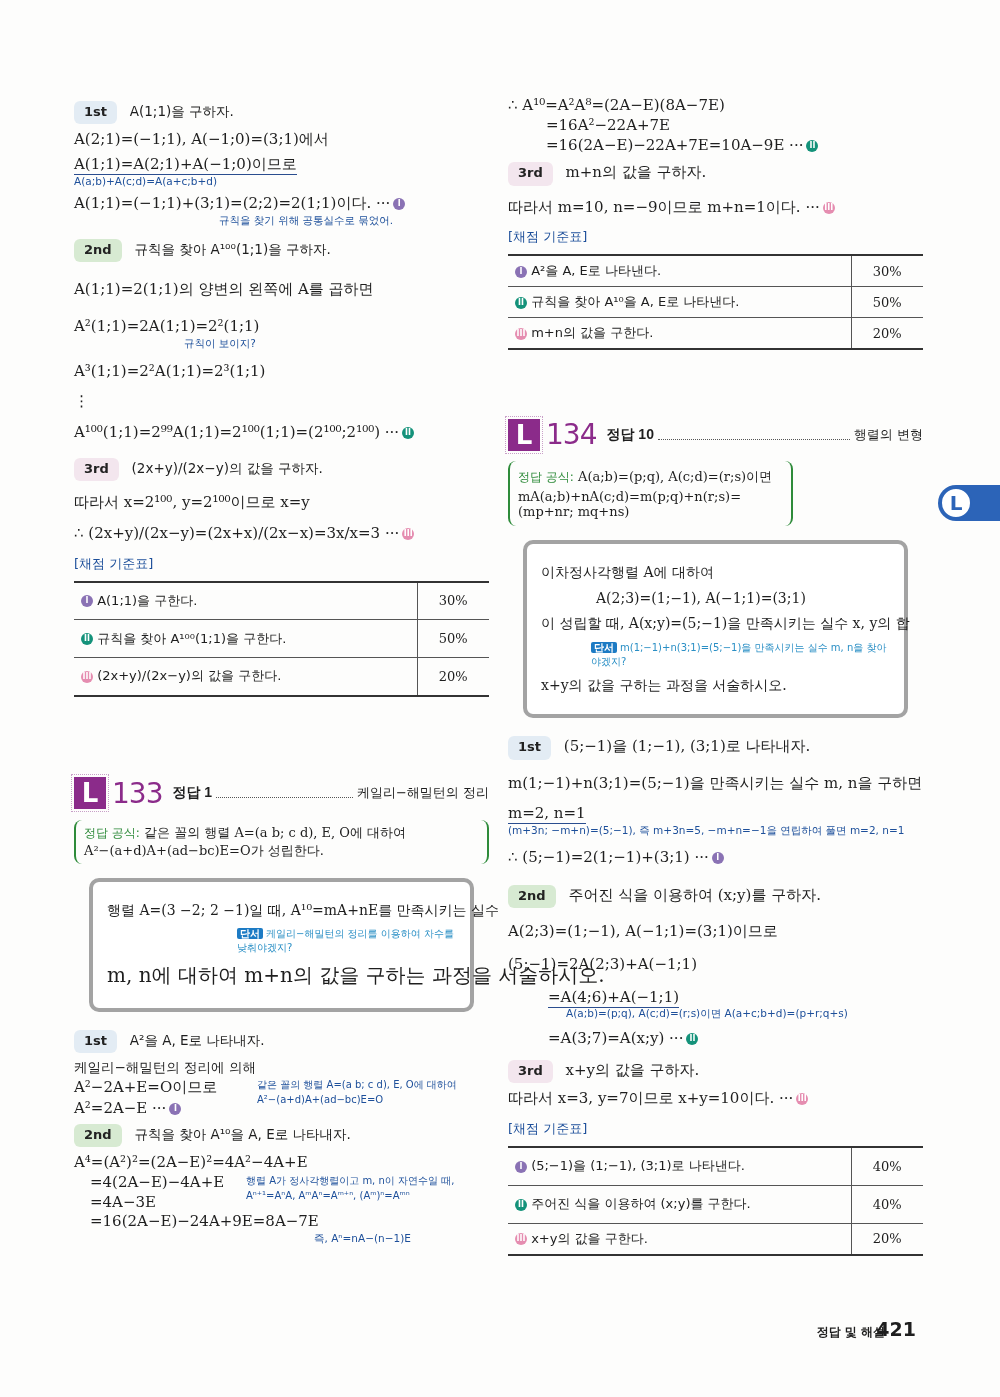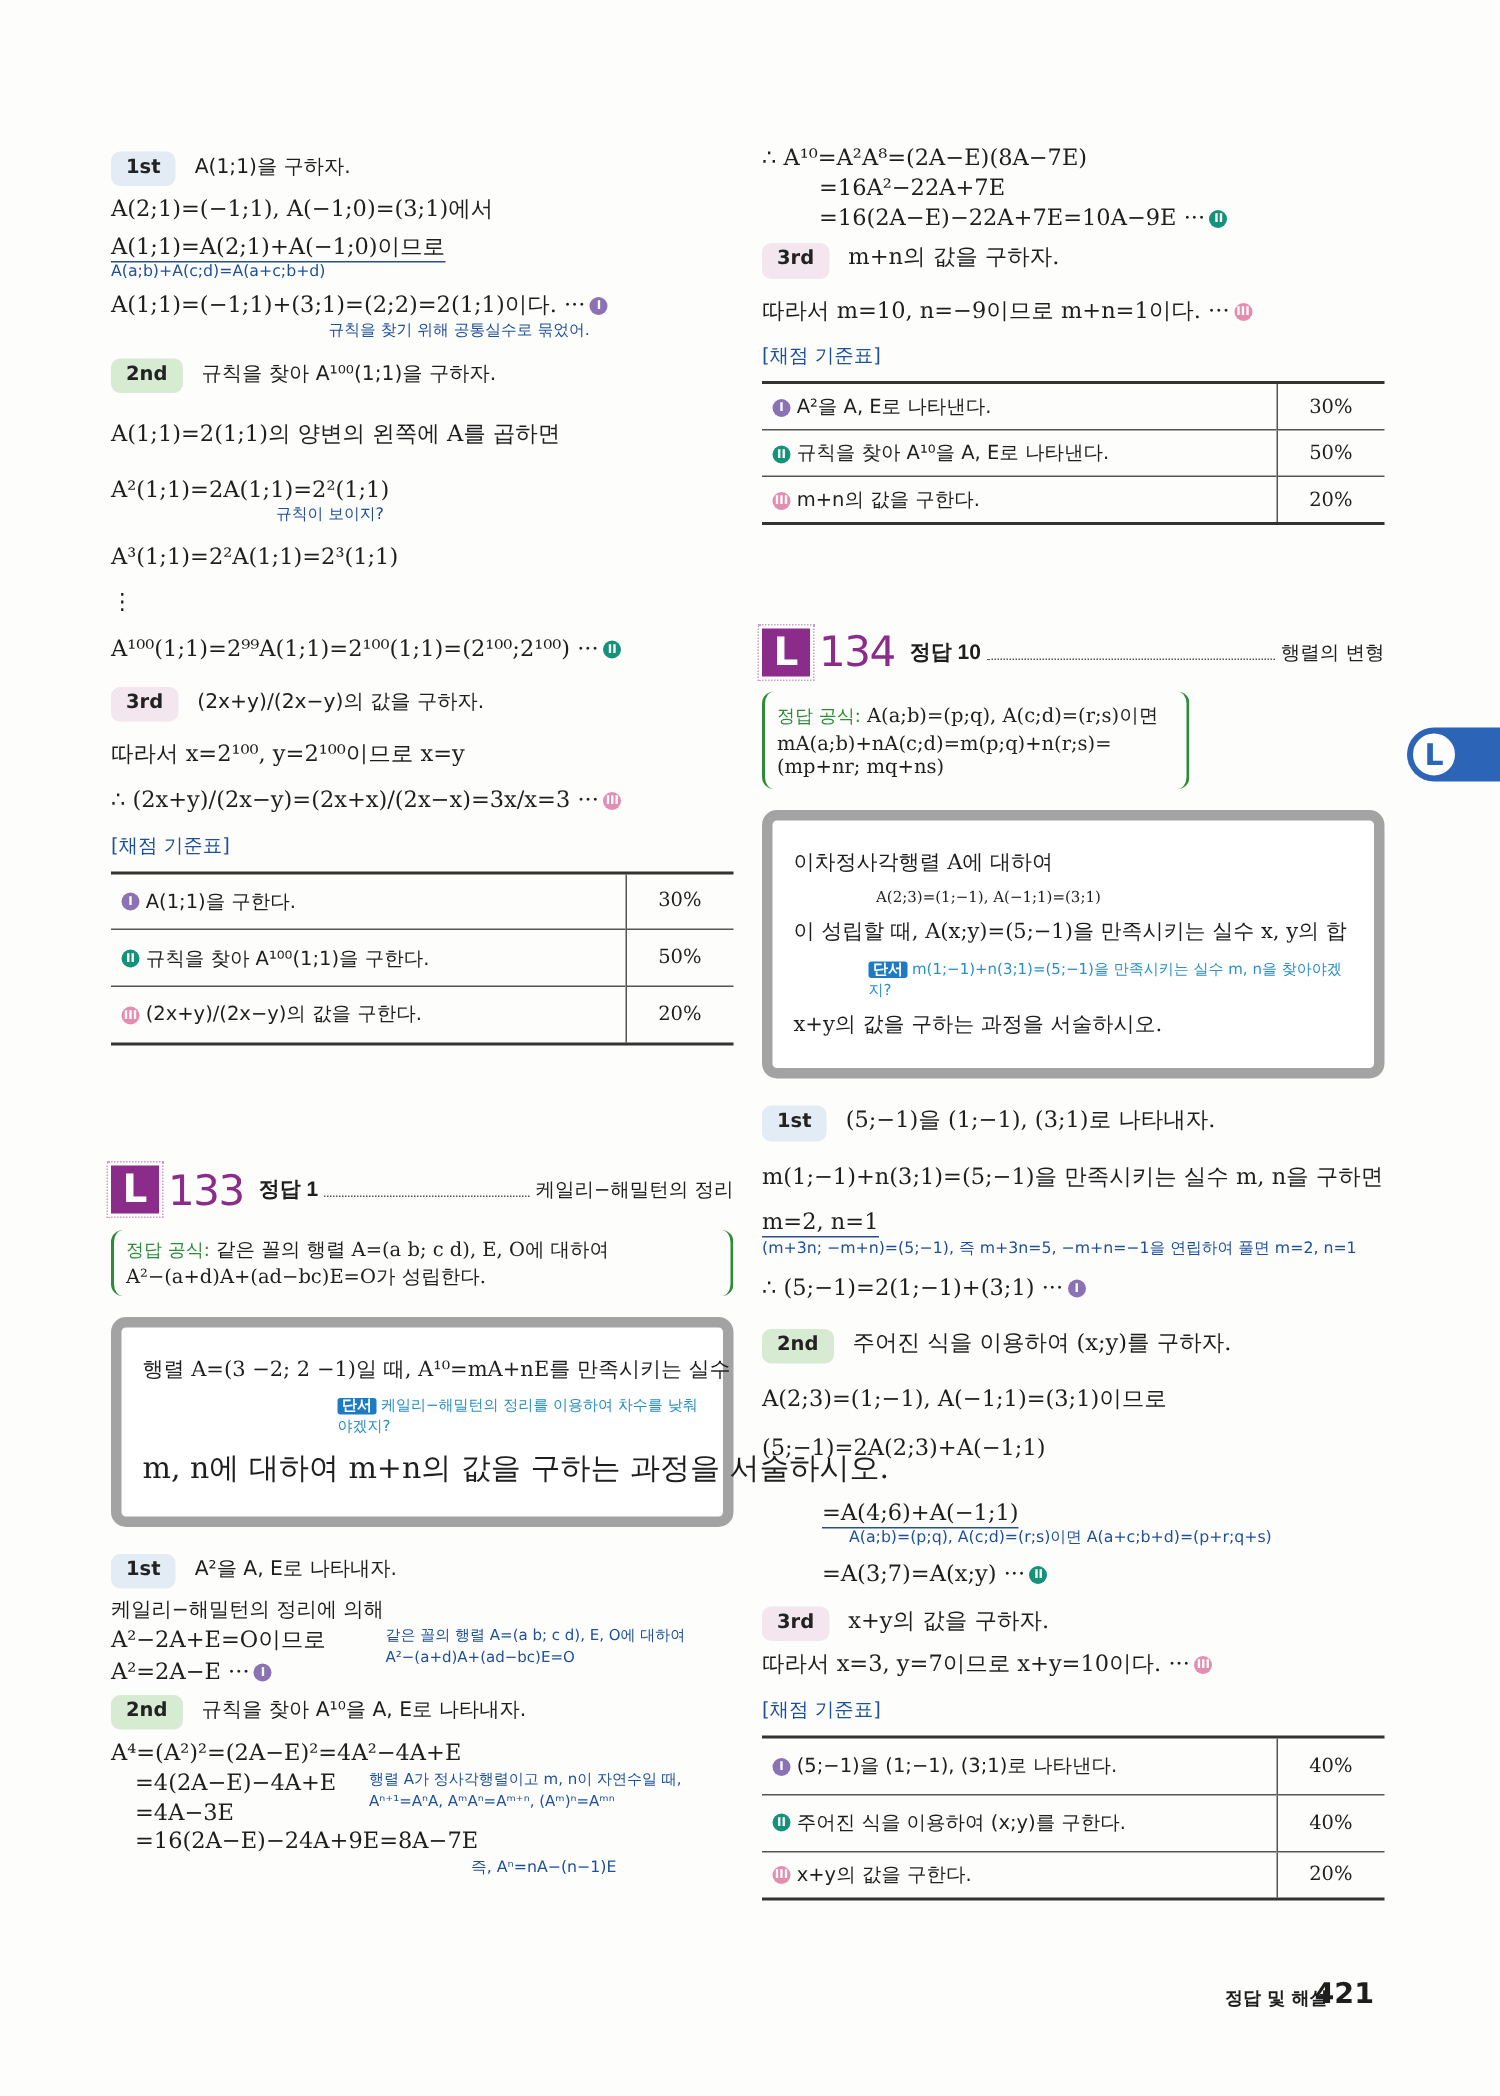--- a/index.html
+++ b/index.html
@@ -26,21 +26,21 @@
 table.rub tr:last-child td{border-bottom:2px solid #333}
 table.rub td.pct{width:72px;border-left:1px solid #555;text-align:center;font-family:"DejaVu Serif",serif}
 .head{display:flex;align-items:center;margin:8px 0 10px}
 .lbox{width:32px;height:32px;background:#8b2b8a;color:#fff;font-family:"DejaVu Sans",sans-serif;font-weight:bold;font-size:26px;text-align:center;line-height:32px;outline:1px dotted #c9a0c8;outline-offset:2px}
 .num{font-family:"DejaVu Sans",sans-serif;font-size:28px;color:#8b2b8a;margin-left:6px;letter-spacing:-1px}
 .ans{font-family:Liberation Sans, sans-serif;font-weight:bold;font-size:14px;margin-left:10px}
 .dots{flex:1;border-bottom:1.5px dotted #555;margin:0 4px;height:10px}
 .topic{font-family:"DejaVu Sans",sans-serif;font-size:13px}
 .formula{border-left:2.5px solid #2e8b3a;border-right:2.5px solid #2e8b3a;border-radius:8px;padding:4px 8px;margin:6px 0 14px;font-size:13px}
 .formula .lab{color:#2e8b3a;font-family:"DejaVu Sans",sans-serif;font-weight:normal;font-size:12px}
-.qbox{border:7px solid #a3a3a3;border-radius:10px;padding:12px 14px;font-size:15px;margin:6px 0 18px;background:#fff}
+.qbox{border:4px solid #a3a3a3;border-radius:10px;padding:12px 14px;font-size:15px;margin:6px 15px 18px;background:#fff}
 .qbox .line{margin:8px 0}
 .hint{font-family:"DejaVu Sans",sans-serif;font-size:10px;color:#2a8fc5}
 .hint .tag{background:#1d7bc4;color:#fff;padding:0 3px;border-radius:2px;font-weight:bold;margin-right:3px}
 .tab-L{position:absolute;right:0;top:485px;width:62px;height:36px;background:#2c64b8;border-radius:18px 0 0 18px}
 .tab-L span{position:absolute;left:2px;top:2px;width:32px;height:32px;border-radius:50%;background:#fff;border:2px solid #2c64b8;color:#2c64b8;font-family:"DejaVu Sans",sans-serif;font-weight:bold;font-size:20px;text-align:center;line-height:28px}
 .arrownote{position:absolute;font-family:"DejaVu Sans",sans-serif;font-size:10px;color:#1d4f9a;line-height:1.5}
 </style>
 </head>
 <body>
 
@@ -180,41 +180,41 @@
     <span class="ans">정답 10</span>
     <span class="dots"></span>
     <span class="topic">행렬의 변형</span>
   </div>
   <div class="formula" style="width:285px">
     <div style="margin:3px 0"><span class="lab">정답 공식:</span> <span>A(a;b)=(p;q), A(c;d)=(r;s)이면</span></div>
     <div style="margin:3px 0">mA(a;b)+nA(c;d)=m(p;q)+n(r;s)=(mp+nr; mq+ns)</div>
   </div>
   <div class="qbox">
     <div class="line" style="font-size:14px">이차정사각행렬 A에 대하여</div>
-    <div class="line" style="padding-left:55px;font-size:10px">A(2;3)=(1;−1), A(−1;1)=(3;1)</div>
+    <div class="line" style="padding-left:55px;font-size:14px">A(2;3)=(1;−1), A(−1;1)=(3;1)</div>
     <div class="line" style="font-size:14px">이 성립할 때, A(x;y)=(5;−1)을 만족시키는 실수 x, y의 합</div>
     <div class="hint" style="margin-left:50px"><span class="tag">단서</span><span>m(1;−1)+n(3;1)=(5;−1)을 만족시키는 실수 m, n을 찾아야겠지?</span></div>
     <div class="line" style="font-size:14px">x+y의 값을 구하는 과정을 서술하시오.</div>
   </div>
 
   <div class="line">
     <span class="step s1">1st</span>
     <span>(5;−1)을 (1;−1), (3;1)로 나타내자.</span>
   </div>
   <div class="line" style="margin-top:14px">m(1;−1)+n(3;1)=(5;−1)을 만족시키는 실수 m, n을 구하면</div>
   <div class="line" style="margin-top:12px;margin-bottom:0"><span class="ul">m=2, n=1</span></div>
   <div class="note">(m+3n; −m+n)=(5;−1), 즉 m+3n=5, −m+n=−1을 연립하여 풀면 m=2, n=1</div>
   <div class="line" style="margin-top:10px"><span>∴ (5;−1)=2(1;−1)+(3;1) ···</span><span class="mark m1">I</span></div>
   <div class="line" style="margin-top:18px">
     <span class="step s2">2nd</span>
     <span>주어진 식을 이용하여 (x;y)를 구하자.</span>
   </div>
   <div class="line" style="margin-top:14px">A(2;3)=(1;−1), A(−1;1)=(3;1)이므로</div>
   <div class="line" style="margin-top:14px">(5;−1)=2A(2;3)+A(−1;1)</div>
-  <div class="line" style="margin-top:24px;padding-left:40px;margin-bottom:0"><span class="ul">=A(4;6)+A(−1;1)</span></div>
+  <div class="line" style="margin-top:14px;padding-left:40px;margin-bottom:0"><span class="ul">=A(4;6)+A(−1;1)</span></div>
   <div class="note" style="margin-left:58px">A(a;b)=(p;q), A(c;d)=(r;s)이면 A(a+c;b+d)=(p+r;q+s)</div>
   <div class="line" style="margin-top:8px;padding-left:40px"><span>=A(3;7)=A(x;y) ···</span><span class="mark m2">II</span></div>
   <div class="line" style="margin-top:12px">
     <span class="step s3">3rd</span>
     <span>x+y의 값을 구하자.</span>
   </div>
   <div class="line" style="margin-top:0"><span>따라서 x=3, y=7이므로 x+y=10이다. ···</span><span class="mark m3">III</span></div>
   <div class="rubric-title">[채점 기준표]</div>
   <table class="rub">
     <tbody>

